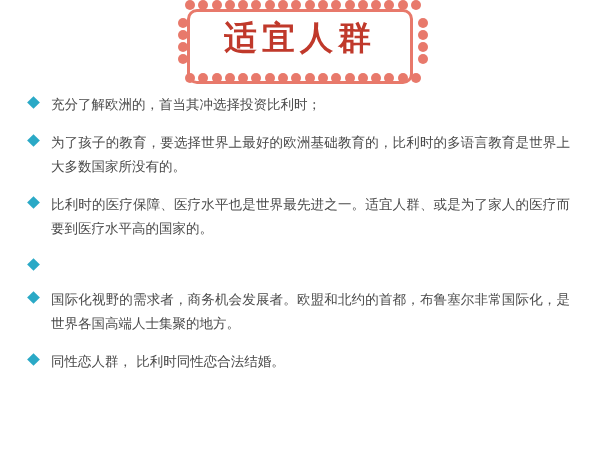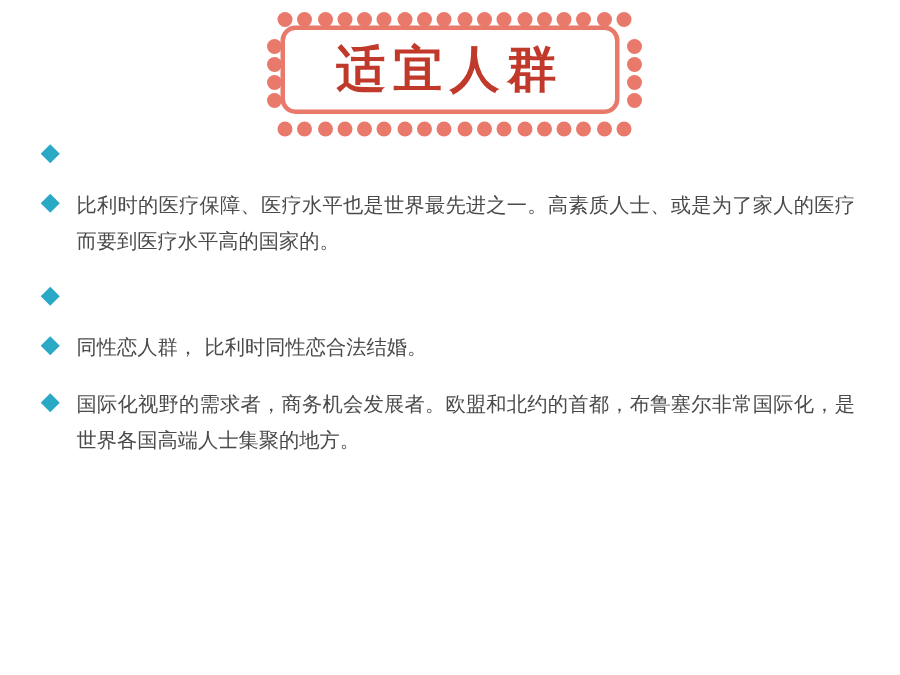--- a/index.html
+++ b/index.html
@@ -24,21 +24,21 @@
   .title-wrap {
     position: relative;
     width: 600px;
     height: 92px;
     display: flex;
     align-items: center;
     justify-content: center;
   }
   .title-badge {
     position: relative;
-    padding: 9px 34px 11px 34px;
+    padding: 9px 34px 27px 34px;
     border: 3px solid #e8796b;
     border-radius: 10px;
     background: #ffffff;
   }
   
   .scallop {
     position: absolute;
     border-radius: 50%;
     background: #e8796b;
   }
@@ -140,31 +140,36 @@
         <span class="scallop" style="width: 10px; height: 10px; left: -12px; top: 30.4px; background: rgb(232, 121, 107);"></span>
         <span class="scallop" style="width: 10px; height: 10px; left: 228px; top: 30.4px; background: rgb(232, 121, 107);"></span>
         <span class="scallop" style="width: 10px; height: 10px; left: -12px; top: 42.2px; background: rgb(232, 121, 107);"></span>
         <span class="scallop" style="width: 10px; height: 10px; left: 228px; top: 42.2px; background: rgb(232, 121, 107);"></span>
       </div>
   </div>
 
   <ul class="list">
     <li class="item">
       <span class="bullet"></span>
+      <span class="item-text">充分了解欧洲的，首当其冲选择投资比利时；</span>
     </li>
     <li class="item">
       <span class="bullet"></span>
-      <span class="item-text">比利时的医疗保障、医疗水平也是世界最先进之一。高素质人士、或是为了家人的医疗而要到医疗水平高的国家的。</span>
+      <span class="item-text">为了孩子的教育，要选择世界上最好的欧洲基础教育的，比利时的多语言教育是世界上大多数国家所没有的。</span>
+    </li>
+    <li class="item">
+      <span class="bullet"></span>
+      <span class="item-text">比利时的医疗保障、医疗水平也是世界最先进之一。适宜人群、或是为了家人的医疗而要到医疗水平高的国家的。</span>
     </li>
     <li class="item">
       <span class="bullet"></span>
     </li>
     <li class="item">
       <span class="bullet"></span>
-      <span class="item-text">同性恋人群，   比利时同性恋合法结婚。</span>
+      <span class="item-text">国际化视野的需求者，商务机会发展者。欧盟和北约的首都，布鲁塞尔非常国际化，是世界各国高端人士集聚的地方。</span>
     </li>
     <li class="item">
       <span class="bullet"></span>
-      <span class="item-text">国际化视野的需求者，商务机会发展者。欧盟和北约的首都，布鲁塞尔非常国际化，是世界各国高端人士集聚的地方。</span>
+      <span class="item-text">同性恋人群，   比利时同性恋合法结婚。</span>
     </li>
   </ul>
 
 </div>
 
 </body></html>

